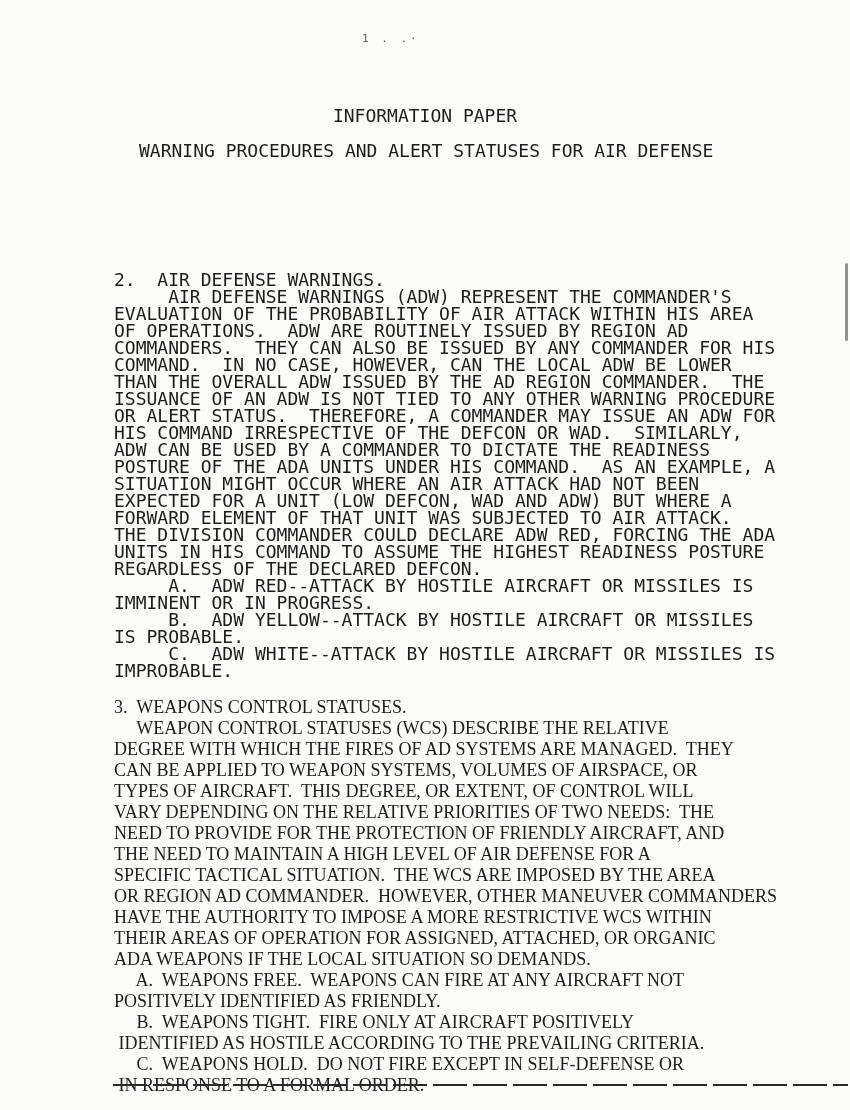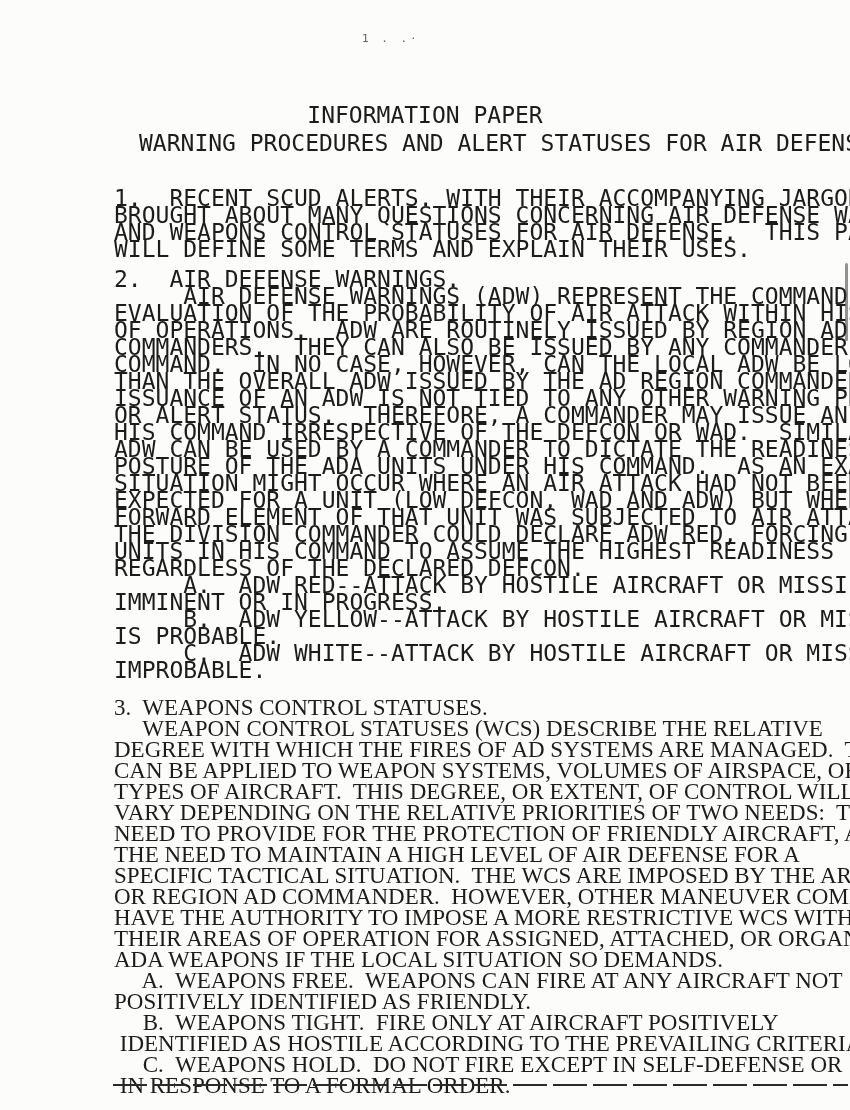--- a/index.html
+++ b/index.html
@@ -13,21 +13,21 @@
     height: 1110px;
     margin: 0 auto;
     background: #fcfcfa;
     overflow: hidden;
     font-family: "DejaVu Sans Mono", "Liberation Mono", monospace;
     color: #1c1c1c;
   }
   .txt {
     position: absolute;
     white-space: pre;
-    font-size: 23px;
+    font-size: 18px;
     line-height: 17px;
     letter-spacing: 0px;
     color: #1c1c1c;
   }
   .top-mark {
     position: absolute;
     top: 32px;
     left: 362px;
     font-size: 11px;
     letter-spacing: 3px;
@@ -35,21 +35,21 @@
     opacity: 0.8;
   }
   .title {
     top: 107px;
     left: 0;
     right: 0;
     text-align: center;
     white-space: pre;
   }
   .subtitle {
-    top: 135px;
+    top: 142px;
     left: 139px;
   }
   .block {
     left: 114px;
     width: 680px;
   }
   .para1 { top: 190px; }
   .sec2  { top: 271px; }
   .sec3  { top: 697px; line-height: 21px; font-family: Liberation Serif, serif; }
   .bottom-rule {
@@ -79,24 +79,20 @@
 <body>
 
 <div class="page">
 
   <div class="top-mark">1 . .·</div>
 
   <div class="txt title">INFORMATION PAPER</div>
 
   <div class="txt subtitle">WARNING PROCEDURES AND ALERT STATUSES FOR AIR DEFENSE</div>
 
-  <div class="txt block para1">1.  RECENT SCUD ALERTS. WITH THEIR ACCOMPANYING JARGON, HAVE
-BROUGHT ABOUT MANY QUESTIONS CONCERNING AIR DEFENSE WARNINGS
-AND WEAPONS CONTROL STATUSES FOR AIR DEFENSE.  THIS PAPER
-WILL DEFINE SOME TERMS AND EXPLAIN THEIR USES.</div>
 
   <div class="txt block sec2">2.  AIR DEFENSE WARNINGS.
      AIR DEFENSE WARNINGS (ADW) REPRESENT THE COMMANDER'S
 EVALUATION OF THE PROBABILITY OF AIR ATTACK WITHIN HIS AREA
 OF OPERATIONS.  ADW ARE ROUTINELY ISSUED BY REGION AD
 COMMANDERS.  THEY CAN ALSO BE ISSUED BY ANY COMMANDER FOR HIS
 COMMAND.  IN NO CASE, HOWEVER, CAN THE LOCAL ADW BE LOWER
 THAN THE OVERALL ADW ISSUED BY THE AD REGION COMMANDER.  THE
 ISSUANCE OF AN ADW IS NOT TIED TO ANY OTHER WARNING PROCEDURE
 OR ALERT STATUS.  THEREFORE, A COMMANDER MAY ISSUE AN ADW FOR

